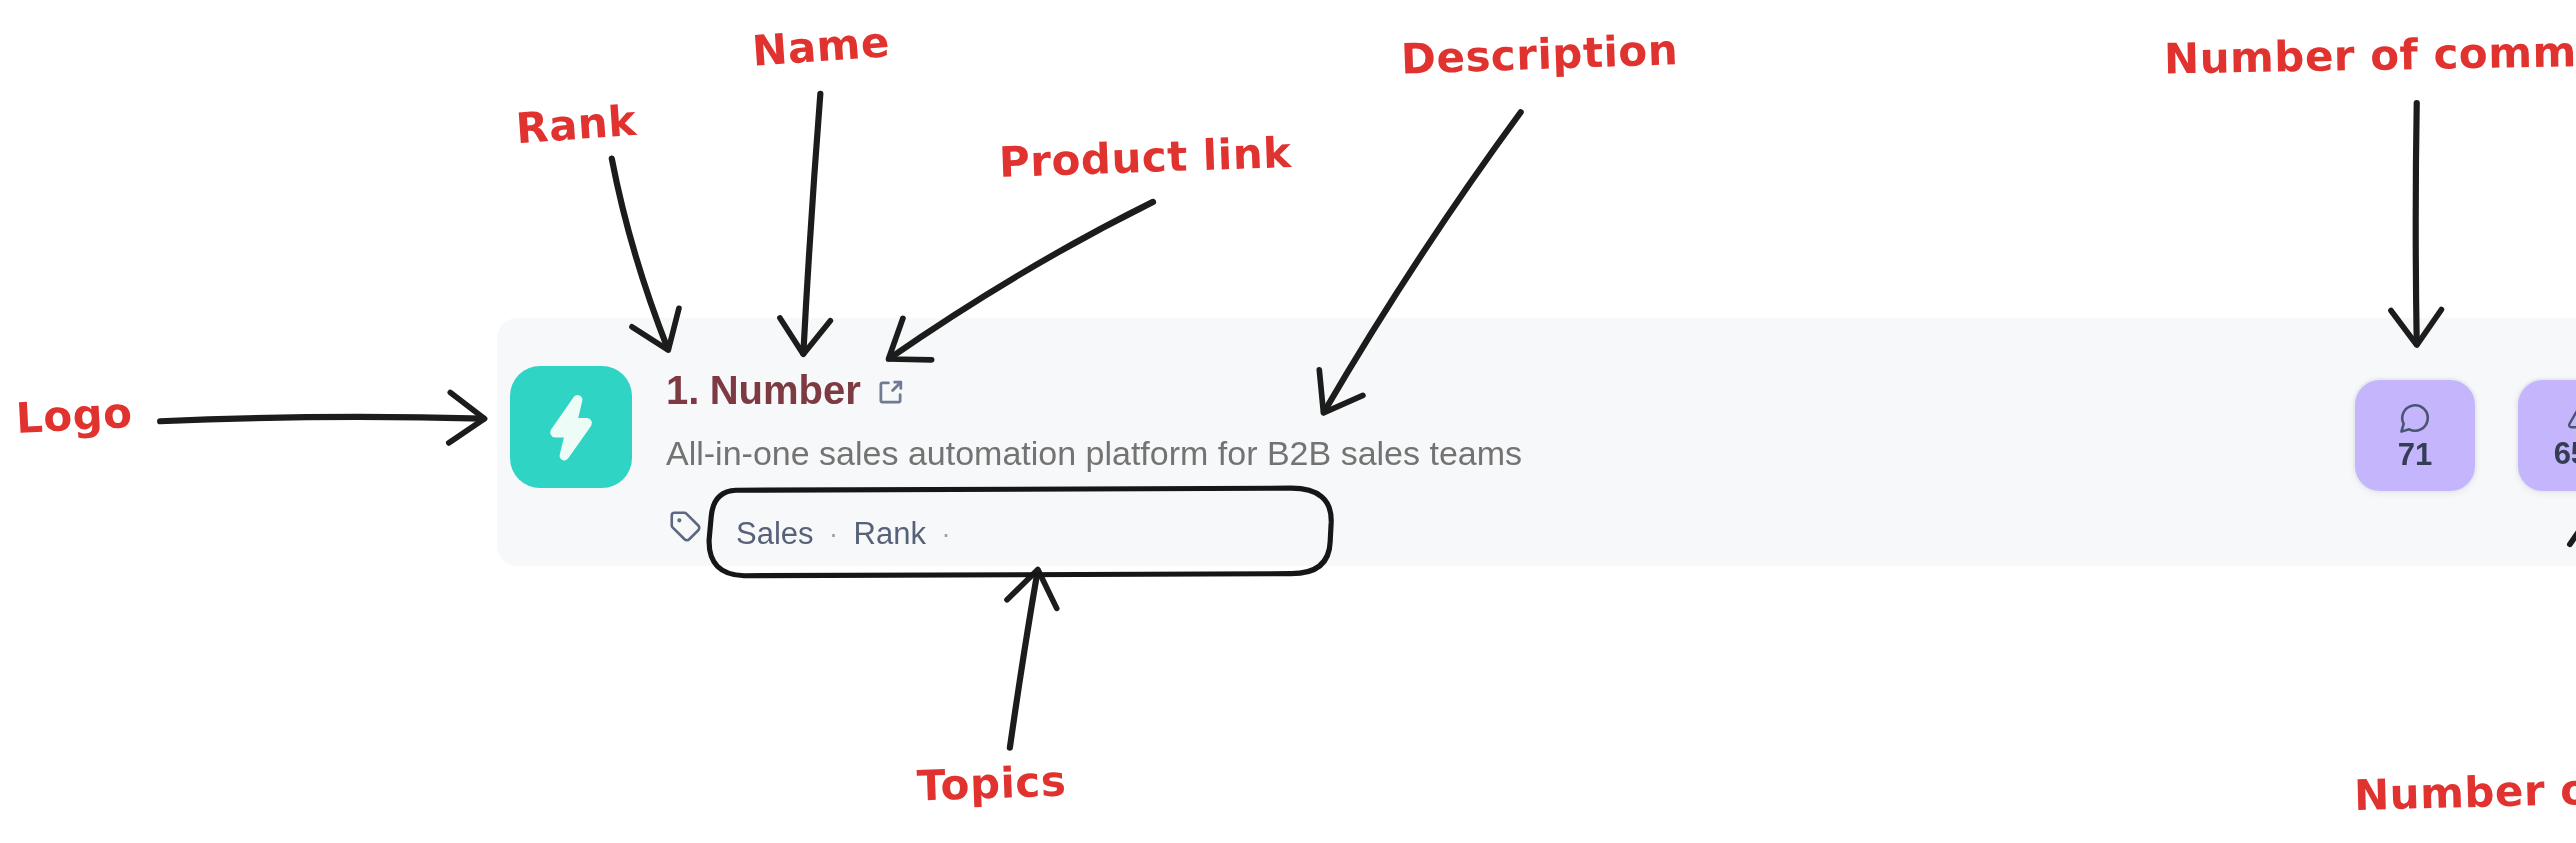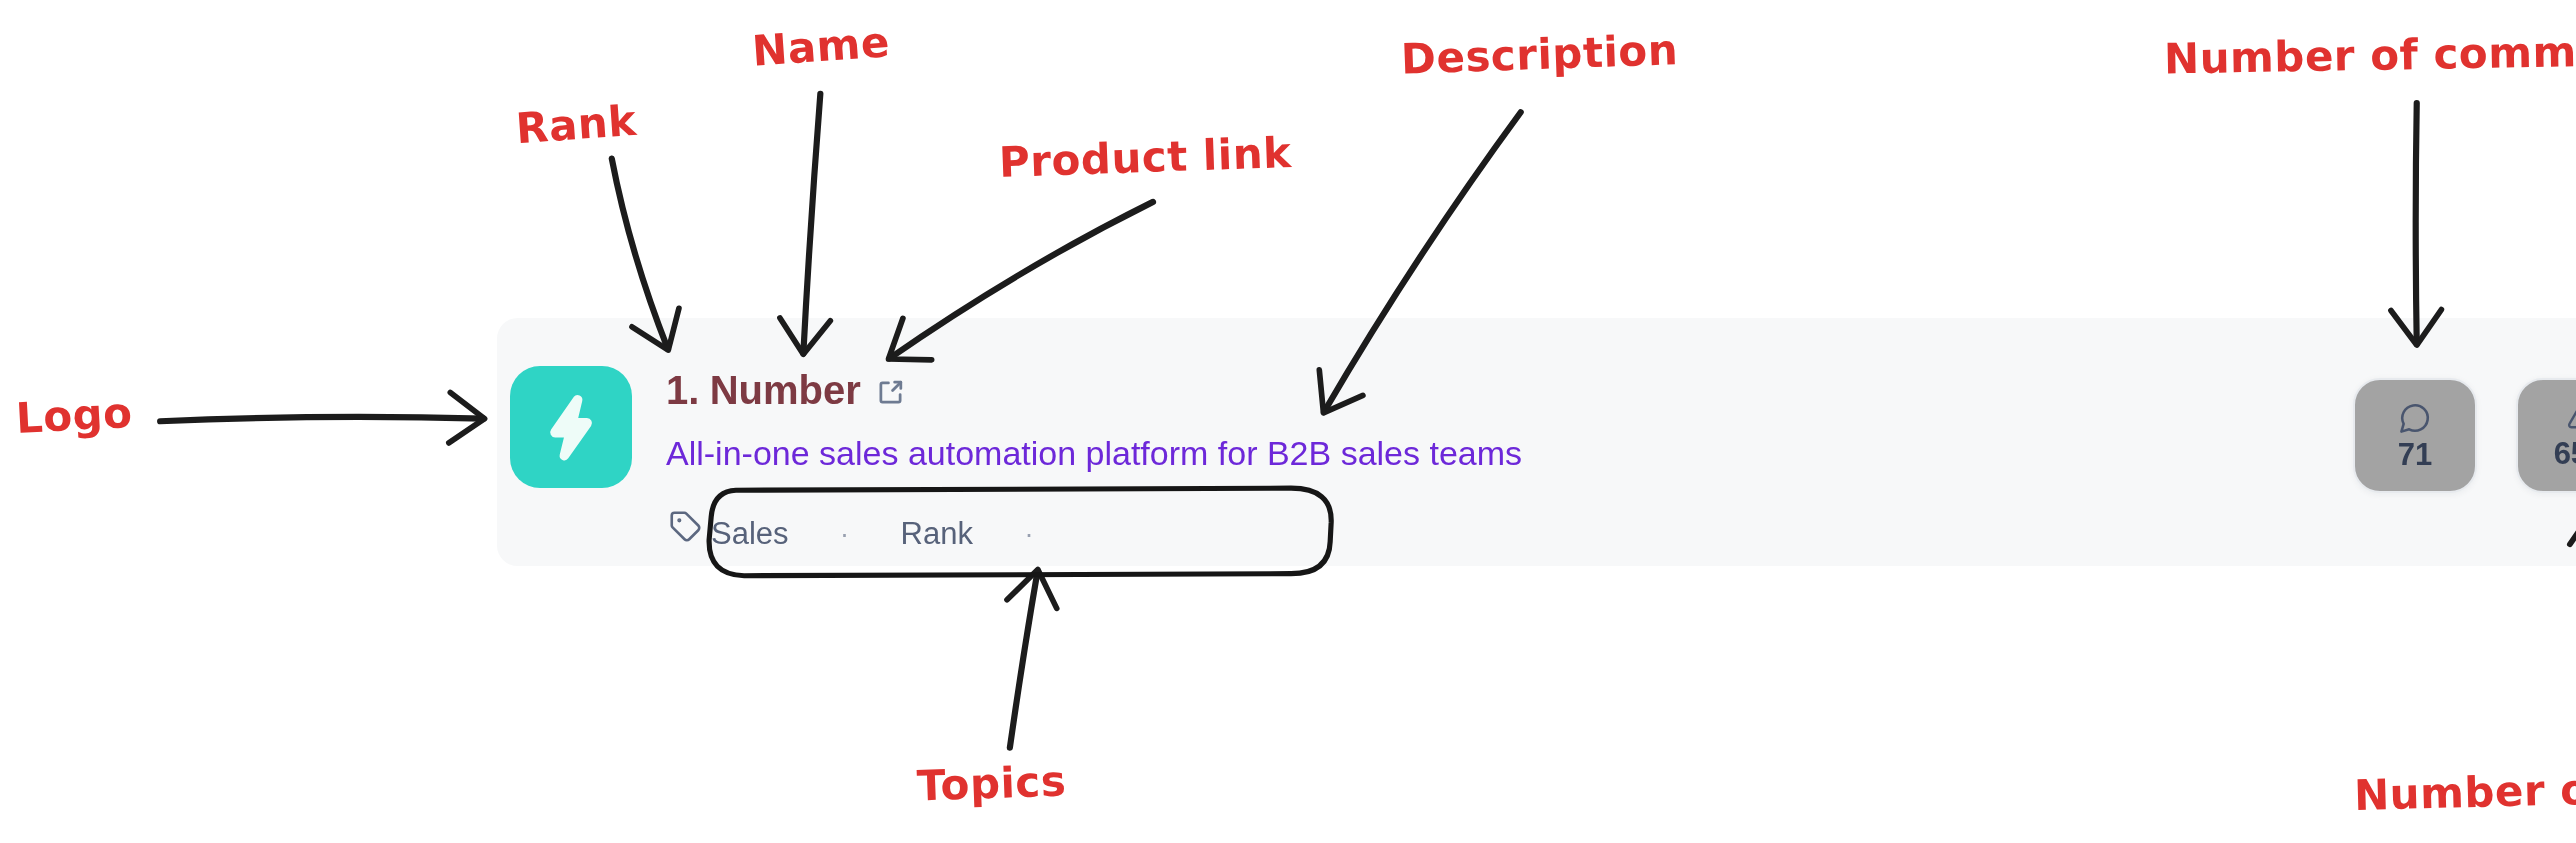--- a/index.html
+++ b/index.html
@@ -20,30 +20,30 @@
   .logo{
     position:absolute;left:13px;top:48px;width:122px;height:122px;
     background:#2fd4c5;border-radius:30px;display:flex;align-items:center;justify-content:center;
   }
   .name-row{
     position:absolute;left:169px;top:50px;display:flex;align-items:center;gap:13.4px;
     font-size:40px;font-weight:700;color:#7d3a43;letter-spacing:0px;white-space:nowrap;
   }
   .desc{
     position:absolute;left:169px;top:116px;font-size:34px;font-weight:400;
-    color:#6d28d9;letter-spacing:0px;white-space:nowrap;
+    color:#737373;letter-spacing:0px;white-space:nowrap;
   }
   .topics-row{position:absolute;left:172px;top:192px;display:flex;align-items:center;}
   .topics-text{
-    position:absolute;left:214px;top:198px;display:flex;align-items:center;
-    font-size:31px;color:#57627a;white-space:nowrap;gap:36px;
+    position:absolute;left:239px;top:198px;display:flex;align-items:center;
+    font-size:31px;color:#57627a;white-space:nowrap;
   }
   .topic-sep{color:#98a0b0;font-size:27px;padding:0 15.5px;}
   .vote-btn{
-    position:absolute;top:60px;width:124px;height:115px;background:#a3a3a3;
+    position:absolute;top:60px;width:124px;height:115px;background:#c4b5fd;
     border:2.1px solid #e7eaee;border-radius:27px;box-shadow:0 1.5px 6.2px rgba(25,35,55,0.05);
     display:flex;flex-direction:column;align-items:center;justify-content:center;gap:4.1px;
     box-sizing:border-box;cursor:pointer;
   }
   .vote-btn .count{font-size:31px;font-weight:600;color:#333e54;line-height:1;}
   .overlay{position:absolute;left:0;top:0;pointer-events:none;}
   .icon{display:block;}
 </style>
 </head>
 <body>

